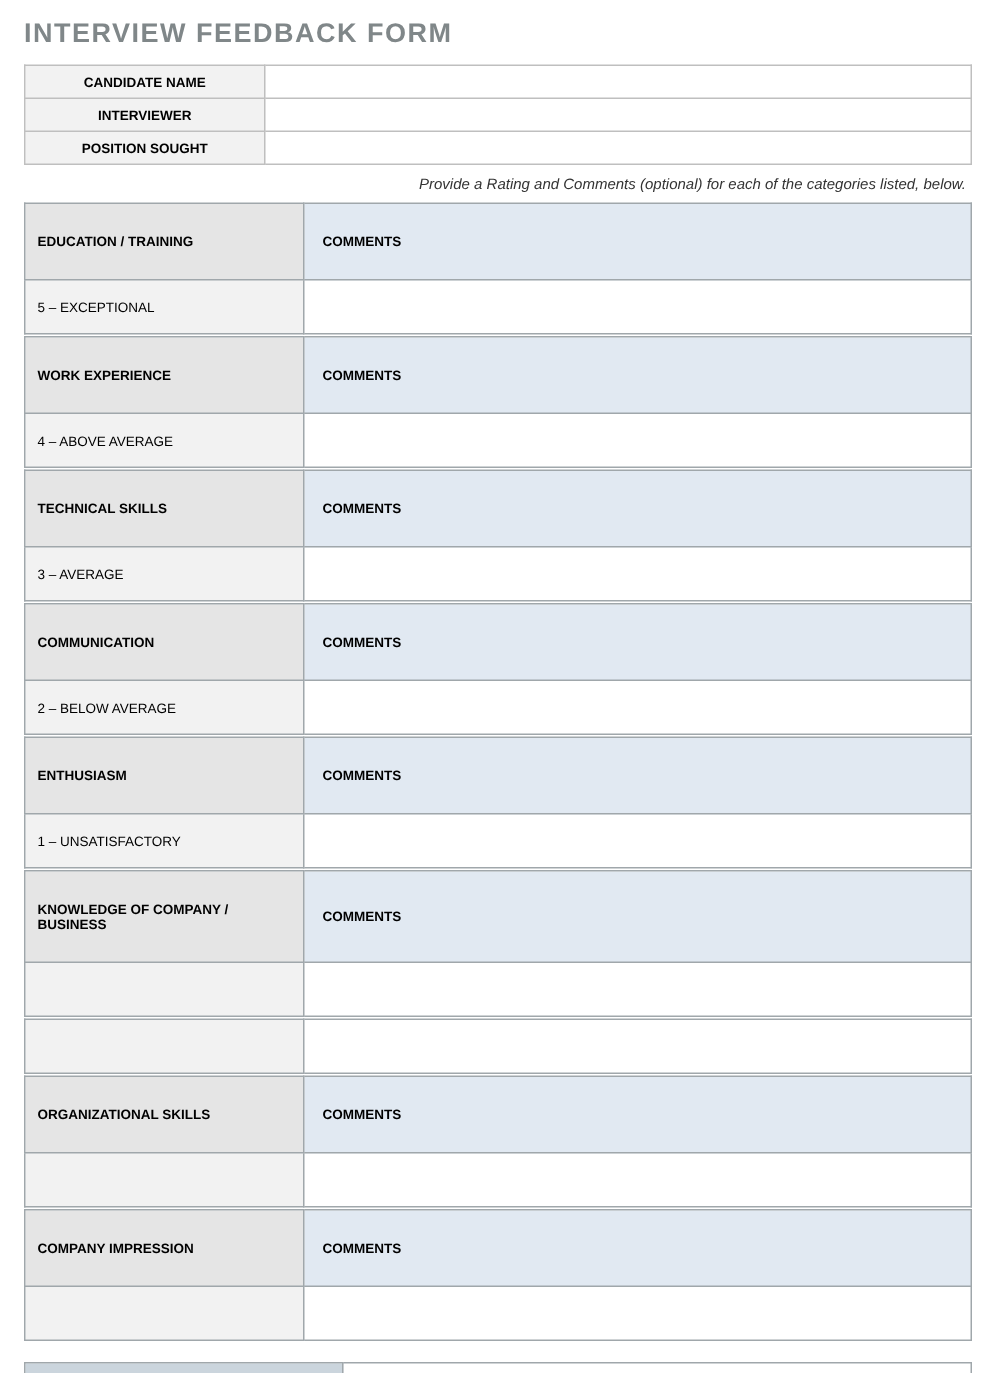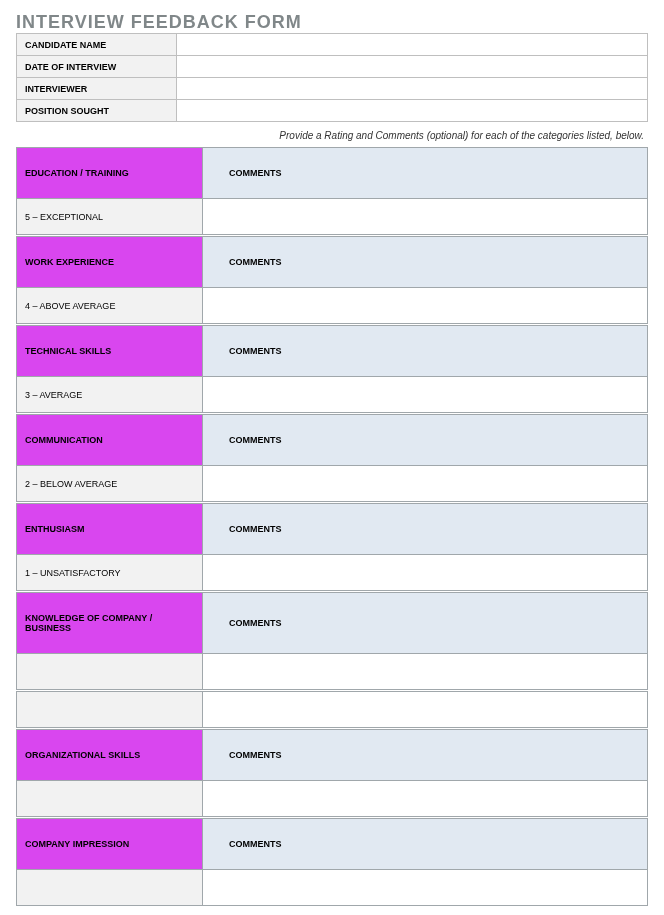--- a/index.html
+++ b/index.html
@@ -8,66 +8,68 @@
     background: #fff;
     width: 664px;
     padding: 12px 16px;
     font-size: 10px;
   }
   .title {
     color: #808789;
     font-weight: bold;
     letter-spacing: 1px;
     font-size: 18px;
+    margin-bottom: 10px;
   }
   table {
     width: 100%;
     border-collapse: collapse;
   }
   .info-table td {
     border: 1px solid #bfbfbf;
     height: 22px;
     vertical-align: middle;
   }
   .info-label {
     width: 160px;
     background: #f2f2f2;
     font-weight: bold;
     font-size: 9px;
     padding: 4px 8px;
+    text-align: center;
   }
   .info-value {
     background: #fff;
     padding: 4px 8px;
   }
   .instruction {
     font-style: italic;
     font-size: 10px;
     padding: 8px 4px 6px 4px;
     color: #333;
     text-align: right;
   }
   .cat-table td {
     border: 1px solid #a0a7ab;
     vertical-align: middle;
   }
   .cat-table .sep td { border: none; height: 2px; padding:0; background:#fff; }
   .cat-header-left {
     width: 186px;
-    background: #d946ef;
+    background: #e5e5e5;
     font-weight: bold;
     font-size: 9px;
     padding: 20px 8px;
     height: 27px;
   }
   .cat-header-right {
     background: #e1e9f2;
     font-weight: bold;
     font-size: 9px;
-    padding: 6px 26px;
+    padding: 6px 12px;
   }
   .cat-rating-left {
     width: 186px;
     background: #f2f2f2;
     font-weight: normal;
     font-size: 9px;
     padding: 6px 8px;
     height: 36px;
   }
   .cat-rating-right {
@@ -97,24 +99,20 @@
 
 <div class="title">INTERVIEW FEEDBACK FORM</div>
 
 <table class="info-table">
   <tbody>
       <tr>
     <td class="info-label">CANDIDATE NAME</td>
     <td class="info-value"></td>
   </tr>
   <tr>
-    <td class="info-label">DATE OF INTERVIEW</td>
-    <td class="info-value"></td>
-  </tr>
-  <tr>
     <td class="info-label">INTERVIEWER</td>
     <td class="info-value"></td>
   </tr>
   <tr>
     <td class="info-label">POSITION SOUGHT</td>
     <td class="info-value"></td>
   </tr>
 </tbody>
   </table>
 

